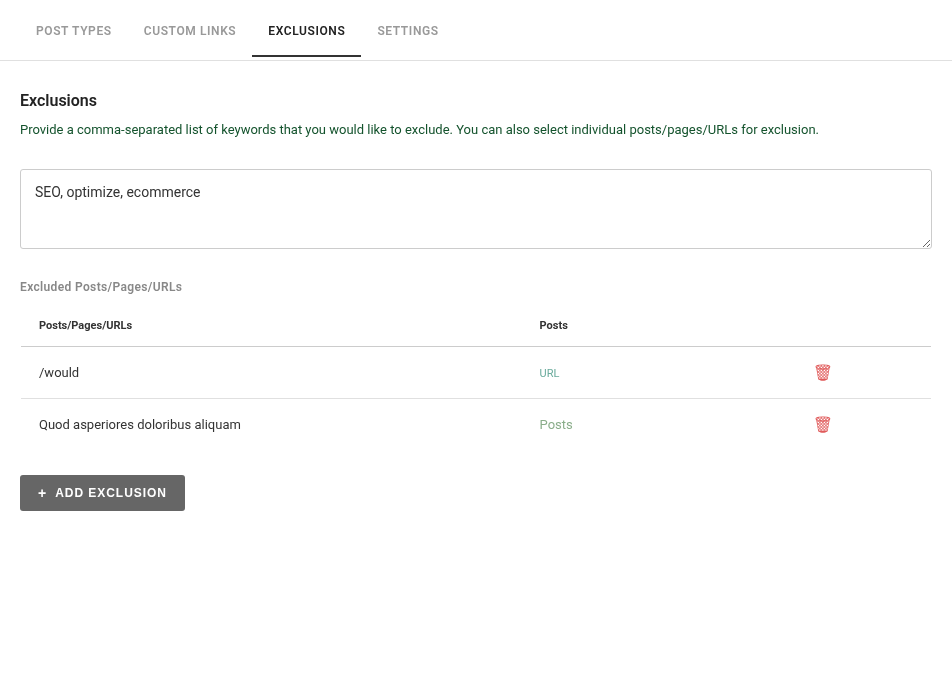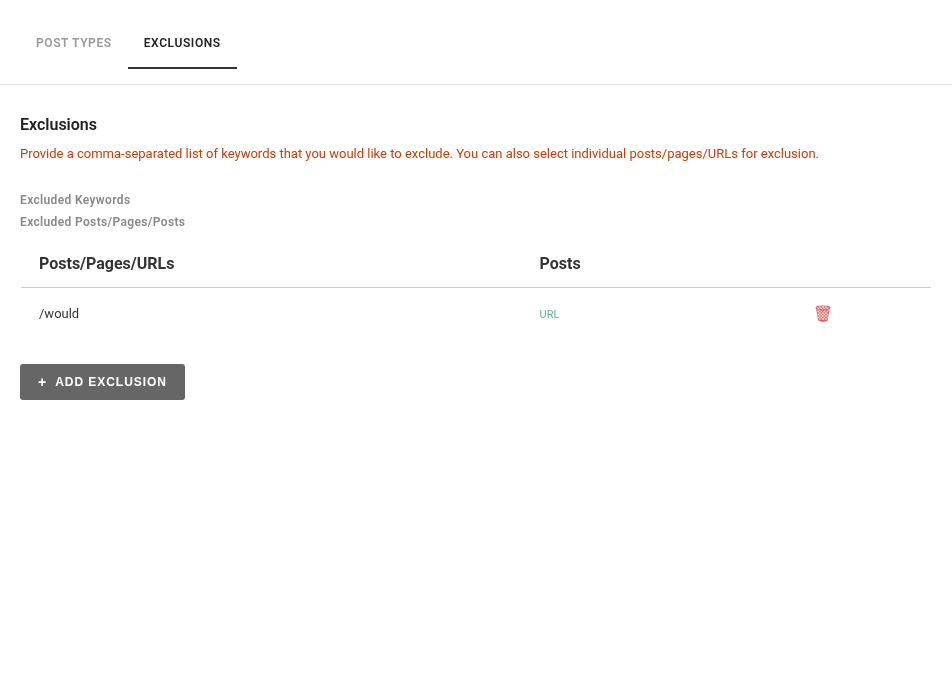--- a/index.html
+++ b/index.html
@@ -19,21 +19,21 @@
       width: 952px;
       min-height: 699px;
       background: #fff;
       padding: 0;
     }
 
     
     .tabs-container {
       display: flex;
       border-bottom: 1px solid #e0e0e0;
-      padding: 16px 20px;
+      padding: 4px 20px;
     }
 
     .tab-item {
       padding: 20px 16px 18px;
       font-size: 12px;
       font-weight: 600;
       letter-spacing: 0.05em;
       color: #999;
       cursor: pointer;
       position: relative;
@@ -61,21 +61,21 @@
 
     .section-title {
       font-size: 16px;
       font-weight: 600;
       color: #222;
       margin-bottom: 10px;
     }
 
     .section-description {
       font-size: 13px;
-      color: #c2410c;
+      color: #14532d;
       line-height: 1.6;
       margin-bottom: 28px;
       max-width: 900px;
     }
 
     
     .field-label {
       font-size: 12px;
       font-weight: 600;
       color: #888;
@@ -119,21 +119,21 @@
       overflow: hidden;
     }
 
     .exclusions-table thead tr {
       border-bottom: 1px solid #ccc;
     }
 
     .exclusions-table th {
       padding: 14px 18px;
       text-align: left;
-      font-size: 16px;
+      font-size: 11px;
       font-weight: 700;
       color: #333;
       background: #fff;
     }
 
     .exclusions-table td {
       padding: 16px 18px;
       font-size: 13px;
       color: #333;
       border-top: 1px solid #e0e0e0;
@@ -211,34 +211,36 @@
       font-weight: 700;
     }
   </style>
 </head>
 <body>
 
 <div class="page-wrapper">
 
   <div class="tabs-container">
     <div class="tab-item">POST TYPES</div>
+    <div class="tab-item">CUSTOM LINKS</div>
     <div class="tab-item active">EXCLUSIONS</div>
+    <div class="tab-item">SETTINGS</div>
   </div>
 
   <div class="content-area">
 
     <h2 class="section-title">Exclusions</h2>
     <p class="section-description">Provide a comma-separated list of keywords that you would like to exclude. You can also select individual posts/pages/URLs for exclusion.</p>
 
     
-    <div class="field-label">Excluded Keywords</div>
+    <textarea class="keywords-textarea" style="">SEO, optimize, ecommerce</textarea>
 
     
     <div class="table-section">
-      <div class="table-label">Excluded Posts/Pages/Posts</div>
+      <div class="table-label">Excluded Posts/Pages/URLs</div>
 
       <table class="exclusions-table">
         <thead>
           <tr>
             <th class="col-url">Posts/Pages/URLs</th>
             <th class="col-type">Posts</th>
             <th class="col-action"></th>
           </tr>
         </thead>
         <tbody>
@@ -246,20 +248,31 @@
             <td class="col-url">/would</td>
             <td class="col-type">
               <span class="type-url">URL</span>
             </td>
             <td class="col-action">
               <button class="delete-btn">
                 <span class="trash-icon">🗑</span>
               </button>
             </td>
           </tr>
+          <tr>
+            <td class="col-url">Quod asperiores doloribus aliquam</td>
+            <td class="col-type">
+              <span class="type-posts">Posts</span>
+            </td>
+            <td class="col-action">
+              <button class="delete-btn">
+                <span class="trash-icon">🗑</span>
+              </button>
+            </td>
+          </tr>
         </tbody>
       </table>
     </div>
 
     
     <button class="add-exclusion-btn">
       <span class="plus-icon">+</span>
       <span>ADD EXCLUSION</span>
     </button>
 

